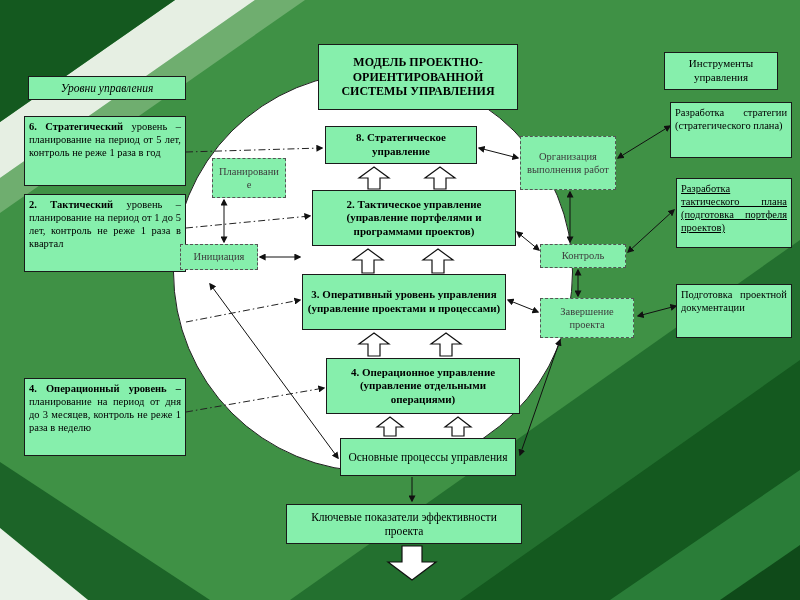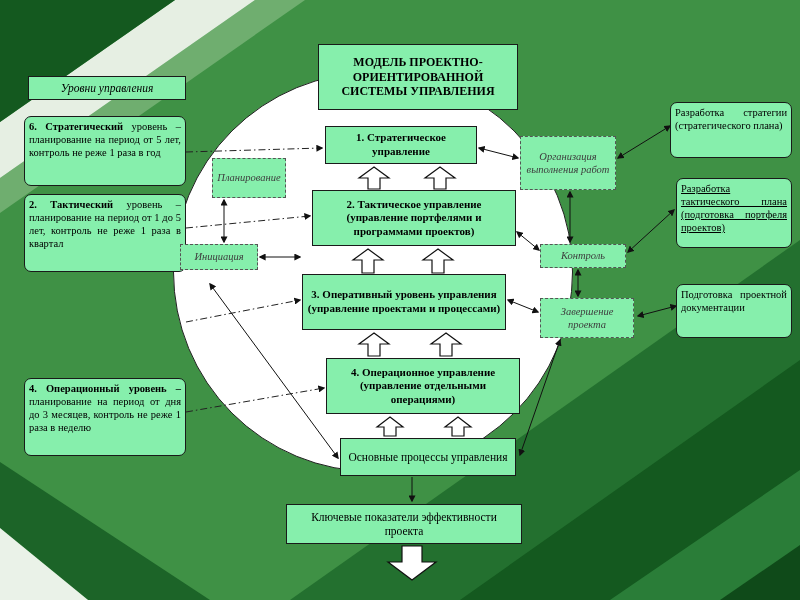--- a/index.html
+++ b/index.html
@@ -6,22 +6,22 @@
   html,body { width:800px; height:600px; }
   body { font-family:"Liberation Serif", serif; color:#000; }
   #slide { position:relative; width:800px; height:600px; overflow:hidden; background:#3f9145; }
   svg.layer { position:absolute; left:0; top:0; width:800px; height:600px; pointer-events:none; }
   .circle { position:absolute; left:173px; top:72px; width:400px; height:400px;
             background:#fff; border:1px solid #222; border-radius:50%; }
   .box { position:absolute; background:#86efac; border:1px solid #1a1a1a;
          font-size:10.5px; line-height:1.24; padding:3px 4px; }
   .center { display:flex; align-items:center; justify-content:center; text-align:center; }
   .bold { font-weight:bold; }
-  .just { text-align:justify;border-radius:7px; }
-  .dashed { border:1px dashed #555; font-style:italic; color:#3d3d3d;
+  .just { text-align:justify; }
+  .dashed { border:1px dashed #555; color:#3d3d3d;
             display:flex; align-items:center; justify-content:center; text-align:center; }
   .title-box { font-size:12px; }
   .lvl { font-size:11px; }
   .thin { stroke:#111; stroke-width:1; fill:none; }
   .dd { stroke:#222; stroke-width:1; stroke-dasharray:7 3 1.5 3; fill:none; }
   .blockarrow { fill:#fff; stroke:#111; stroke-width:1.2; }
 </style>
 </head>
 <body>
 
@@ -99,36 +99,39 @@
   </div>
   <div class="box just" style="left:24px; top:194px; width:162px; min-height:78px;">
     <b>2. Тактический</b>
     <span>уровень – планирование на период от 1 до 5 лет, контроль не реже 1 раза в квартал</span>
   </div>
   <div class="box just" style="left:24px; top:378px; width:162px; min-height:78px;">
     <b>4. Операционный уровень –</b>
     <span>планирование на период от дня до 3 месяцев, контроль не реже 1 раза в неделю</span>
   </div>
 
+  <div class="box center" style="left:664px; top:52px; width:114px; height:38px; font-size:11px;">
+    <span>Инструменты управления</span>
+  </div>
   <div class="box just" style="left:670px; top:102px; width:122px; min-height:56px;">
     <span>Разработка стратегии (стратегического плана)</span>
   </div>
   <div class="box just" style="left:676px; top:178px; width:116px; min-height:70px;text-decoration:underline;">
     <span>Разработка тактического плана (подготовка портфеля проектов)</span>
   </div>
   <div class="box just" style="left:676px; top:284px; width:116px; min-height:54px;">
     <span>Подготовка проектной документации</span>
   </div>
 
   <div class="box center bold title-box" style="left:318px; top:44px; width:200px; height:66px;">
     <span>МОДЕЛЬ ПРОЕКТНО-ОРИЕНТИРОВАННОЙ СИСТЕМЫ УПРАВЛЕНИЯ</span>
   </div>
 
   <div class="box center bold lvl" style="left:325px; top:126px; width:152px; height:38px;">
-    <span>1. Стратегическое управление</span>
+    <span>8. Стратегическое управление</span>
   </div>
   <div class="box center bold lvl" style="left:312px; top:190px; width:204px; height:56px;">
     <span>2. Тактическое управление (управление портфелями и программами проектов)</span>
   </div>
   <div class="box center bold lvl" style="left:302px; top:274px; width:204px; height:56px;">
     <span>3. Оперативный уровень управления (управление проектами и процессами)</span>
   </div>
   <div class="box center bold lvl" style="left:326px; top:358px; width:194px; height:56px;">
     <span>4. Операционное управление (управление отдельными операциями)</span>
   </div>

